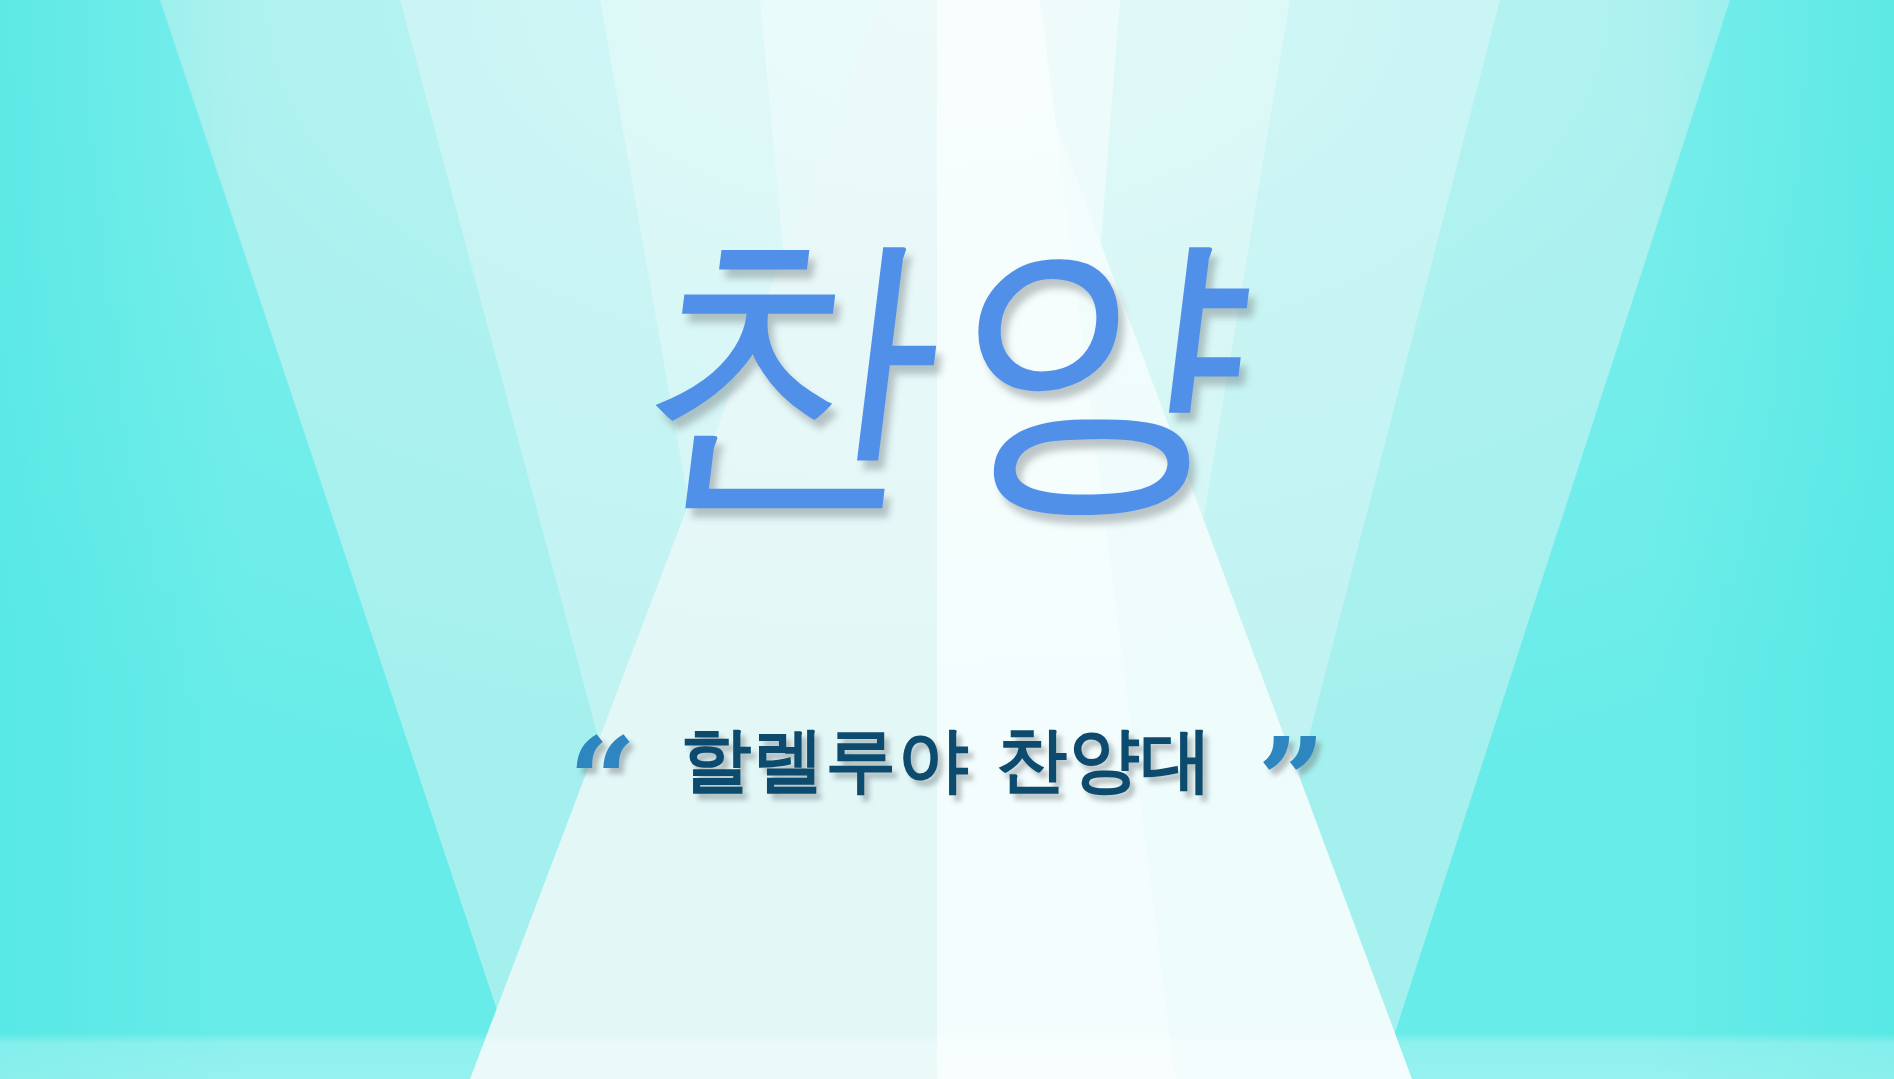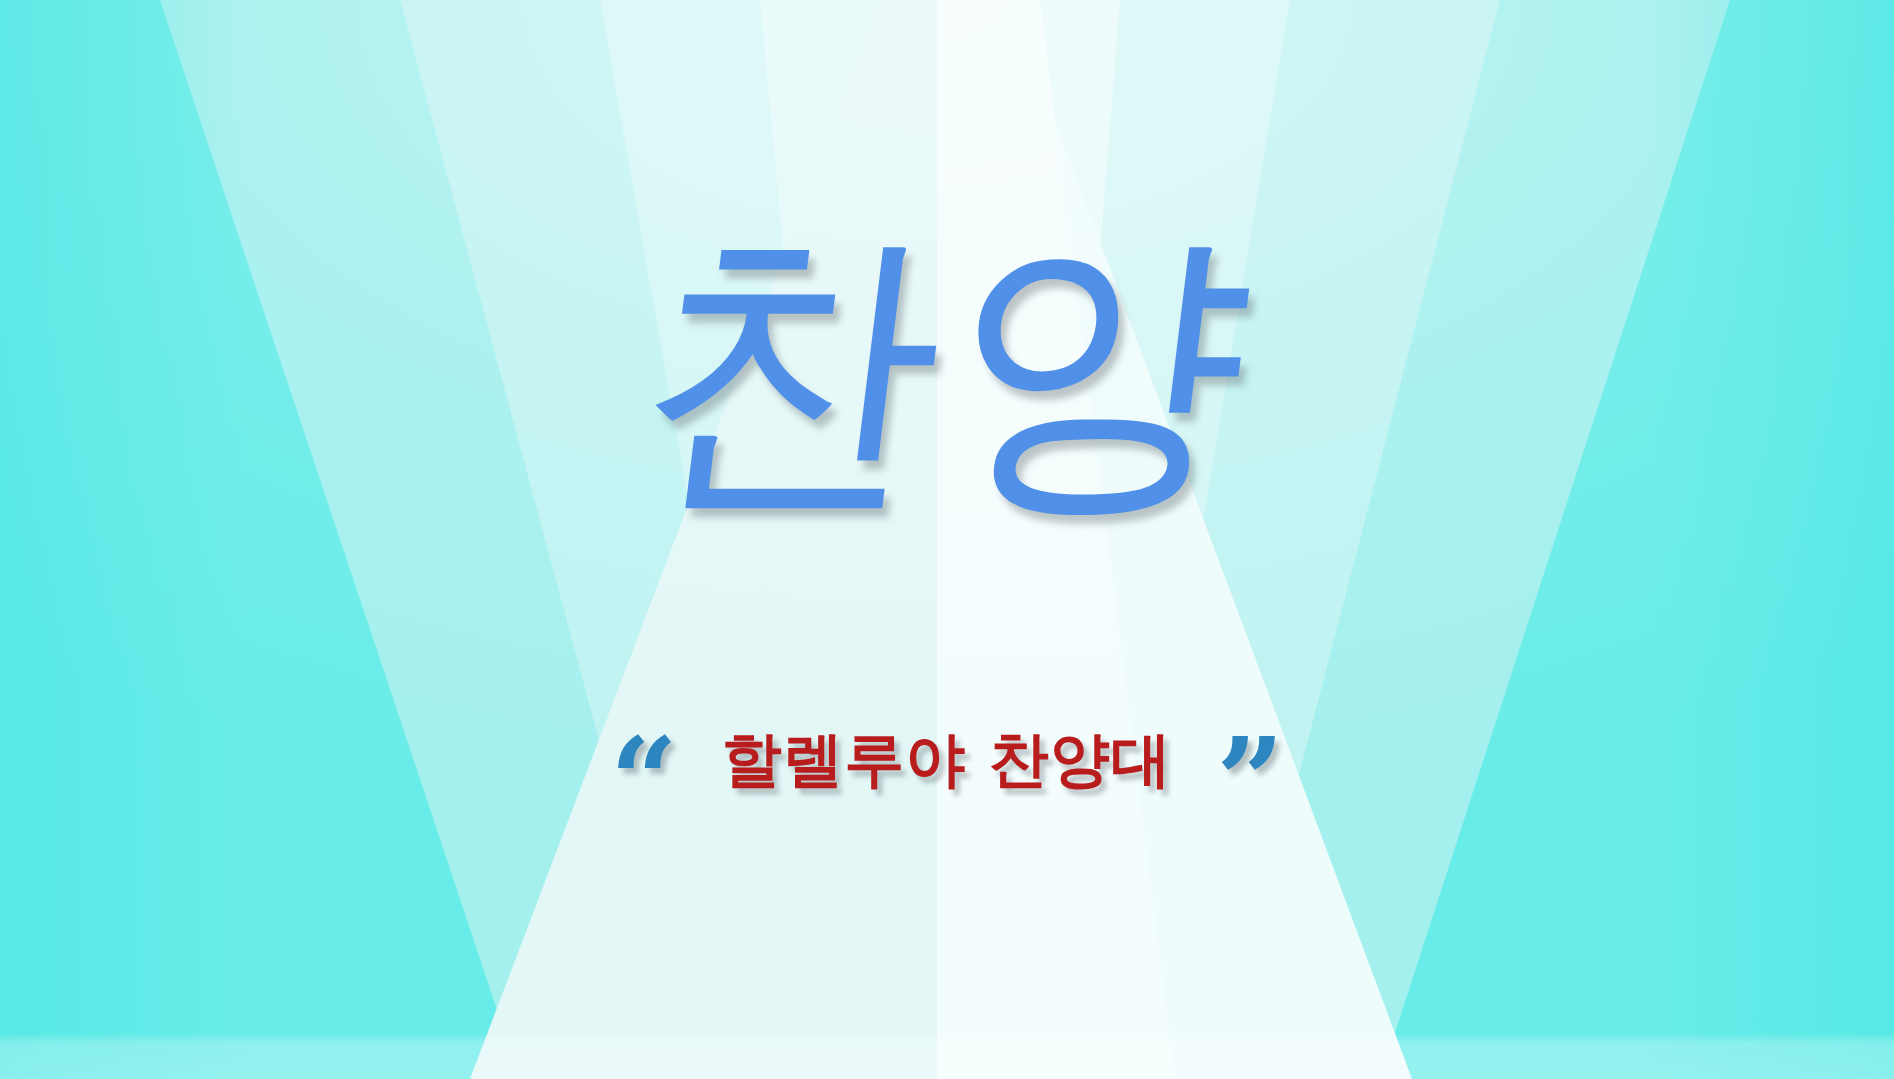--- a/index.html
+++ b/index.html
@@ -94,25 +94,25 @@
     line-height: 1;
     color: #2E86C1;
     text-shadow: 5px 6px 5px rgba(110, 120, 125, 0.45);
     position: relative;
   }
   .quote-open  { top: 22px; }
   .quote-close { top: 22px; }
 
   .subtitle-text {
     font-family: "DejaVu Sans", "Liberation Sans", sans-serif;
-    font-size: 60px;
+    font-size: 71px;
     font-weight: 700;
     line-height: 1;
     letter-spacing: 0.02em;
-    color: #b91c1c;
+    color: #0c4a6e;
     text-shadow: 5px 6px 5px rgba(110, 120, 125, 0.45);
   }
 </style>
 </head>
 <body>
 
 <div id="stage">
 
   <div class="rays">
     <svg viewBox="0 0 1894 1079" preserveAspectRatio="none">

